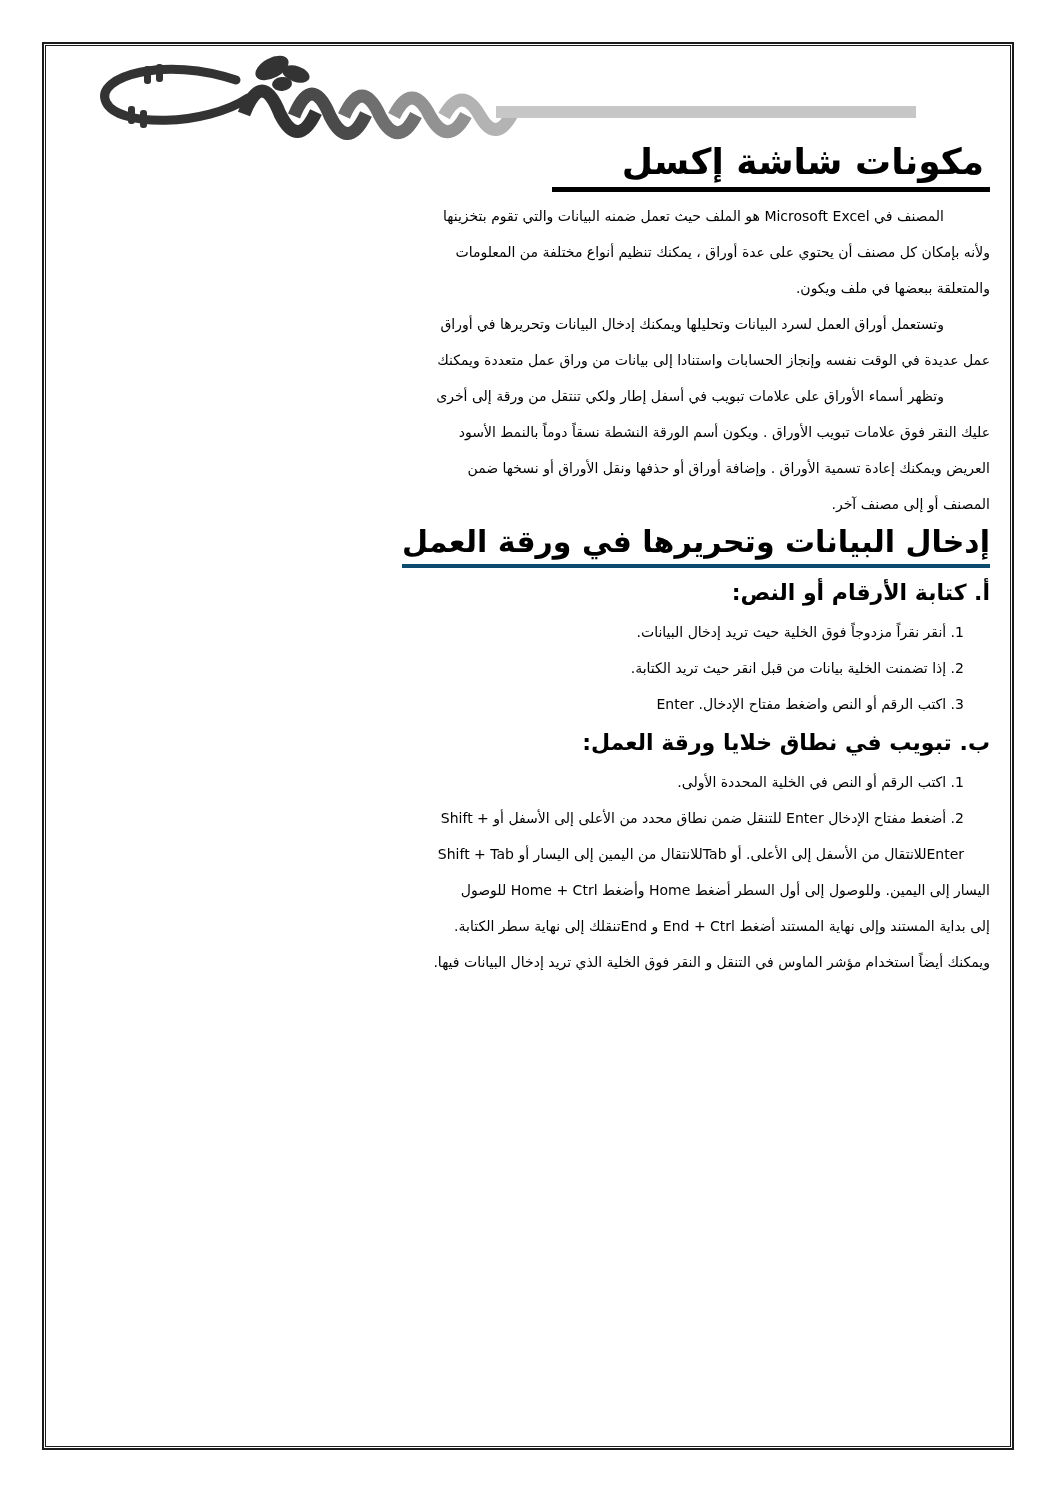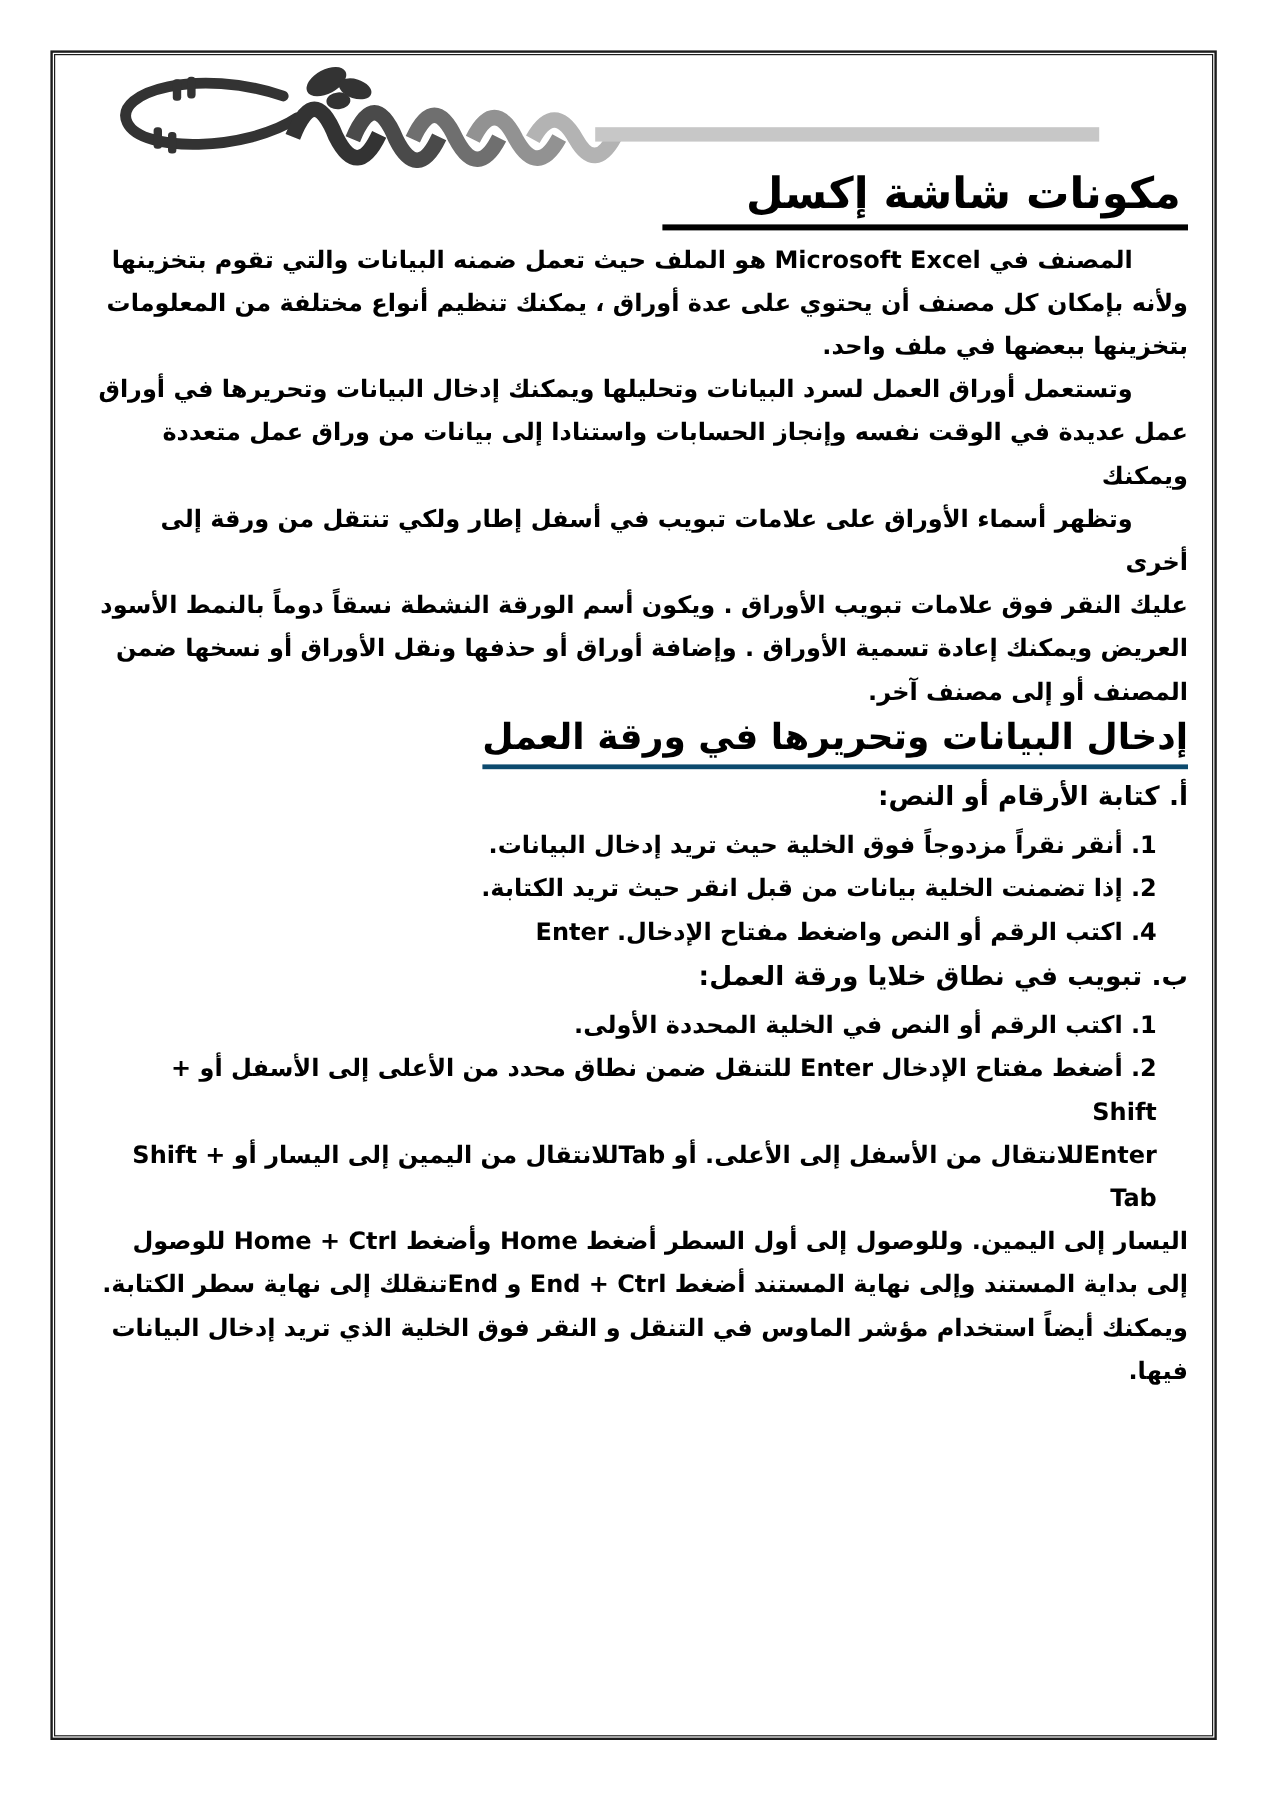--- a/index.html
+++ b/index.html
@@ -7,21 +7,21 @@
   .page{position:relative;width:1058px;height:1497px;background:#fff;overflow:hidden;}
   .frame-outer{position:absolute;left:42px;top:42px;width:968px;height:1404px;border:2px solid #1c1c1c;background:#fff;}
   .frame-inner{position:absolute;top:1px;left:1px;right:1px;bottom:1px;border:1px solid #1c1c1c;}
   .content{position:absolute;top:0;left:0;right:0;bottom:0;padding:8px 20px 0 36px;direction:rtl;text-align:right;overflow:hidden;}
   .logo{position:relative;height:86px;direction:ltr;}
   .logo svg{position:absolute;left:-6px;top:0;}
   .title-wrap{margin:0 0 6px 0;direction:rtl;}
   .doc-title{display:inline-block;font-size:36px;font-weight:bold;line-height:44px;
              padding:0 6px 3px 70px;border-bottom:5px solid #000;}
   .h1{font-size:33px;font-weight:bold;line-height:46px;margin:0;}
-  .line{font-size:20px;font-weight:bold;line-height:36px;}
+  .line{font-size:14px;font-weight:normal;line-height:36px;}
   .indent{text-indent:46px;}
   .h2wrap{line-height:50px;margin:0;}
   .h2head{display:inline-block;font-size:30px;font-weight:bold;line-height:40px;
           border-bottom:4px solid #0c4a6e;padding-bottom:2px;}
   .h3{font-size:22px;font-weight:bold;line-height:42px;margin:0;}
   .li{padding-right:26px;}
 </style>
 </head>
 <body>
 
@@ -49,38 +49,38 @@
           </svg>
         </div>
 
         <div class="title-wrap">
           <span class="doc-title">مكونات شاشة إكسل</span>
         </div>
 
 
         <div class="line indent">المصنف في Microsoft Excel هو الملف حيث تعمل ضمنه البيانات والتي تقوم بتخزينها</div>
         <div class="line">ولأنه بإمكان كل مصنف أن يحتوي على عدة أوراق ، يمكنك تنظيم أنواع مختلفة من المعلومات</div>
-        <div class="line">بتخزينها ببعضها في ملف واحد.</div>
+        <div class="line">والمتعلقة ببعضها في ملف ويكون.</div>
 
         <div class="line indent">وتستعمل أوراق العمل لسرد البيانات وتحليلها ويمكنك إدخال البيانات وتحريرها في أوراق</div>
         <div class="line">عمل عديدة في الوقت نفسه وإنجاز الحسابات واستنادا إلى بيانات من وراق عمل متعددة ويمكنك</div>
 
         <div class="line indent">وتظهر أسماء الأوراق على علامات تبويب في أسفل إطار ولكي تنتقل من ورقة إلى أخرى</div>
         <div class="line">عليك النقر فوق علامات تبويب الأوراق . ويكون أسم الورقة النشطة نسقاً دوماً بالنمط الأسود</div>
         <div class="line">العريض ويمكنك إعادة تسمية الأوراق . وإضافة أوراق أو حذفها ونقل الأوراق أو نسخها ضمن</div>
         <div class="line">المصنف أو إلى مصنف آخر.</div>
 
         <div class="h2wrap">
           <span class="h2head">إدخال البيانات وتحريرها في ورقة العمل</span>
         </div>
 
         <div class="h3">أ.  كتابة الأرقام أو النص:</div>
         <div class="line li">1.  أنقر نقراً مزدوجاً فوق الخلية حيث تريد إدخال البيانات.</div>
         <div class="line li">2.  إذا تضمنت الخلية بيانات من قبل انقر حيث تريد الكتابة.</div>
-        <div class="line li">4. اكتب الرقم أو النص واضغط مفتاح الإدخال. Enter</div>
+        <div class="line li">3. اكتب الرقم أو النص واضغط مفتاح الإدخال. Enter</div>
 
         <div class="h3">ب.  تبويب في نطاق خلايا ورقة العمل:</div>
         <div class="line li">1.  اكتب الرقم أو النص في الخلية المحددة الأولى.</div>
         <div class="line li">2.  أضغط مفتاح الإدخال Enter للتنقل ضمن نطاق محدد من الأعلى إلى الأسفل أو + Shift</div>
 
         <div class="line li">Enterللانتقال من الأسفل إلى الأعلى. أو Tabللانتقال من اليمين إلى اليسار أو Shift + Tab</div>
         <div class="line">اليسار إلى اليمين. وللوصول إلى أول السطر أضغط Home وأضغط Home + Ctrl للوصول</div>
         <div class="line">إلى بداية المستند وإلى نهاية المستند أضغط End + Ctrl و Endتنقلك إلى نهاية سطر الكتابة.</div>
         <div class="line">ويمكنك أيضاً استخدام مؤشر الماوس في التنقل و النقر فوق الخلية الذي تريد إدخال البيانات فيها.</div>
 

